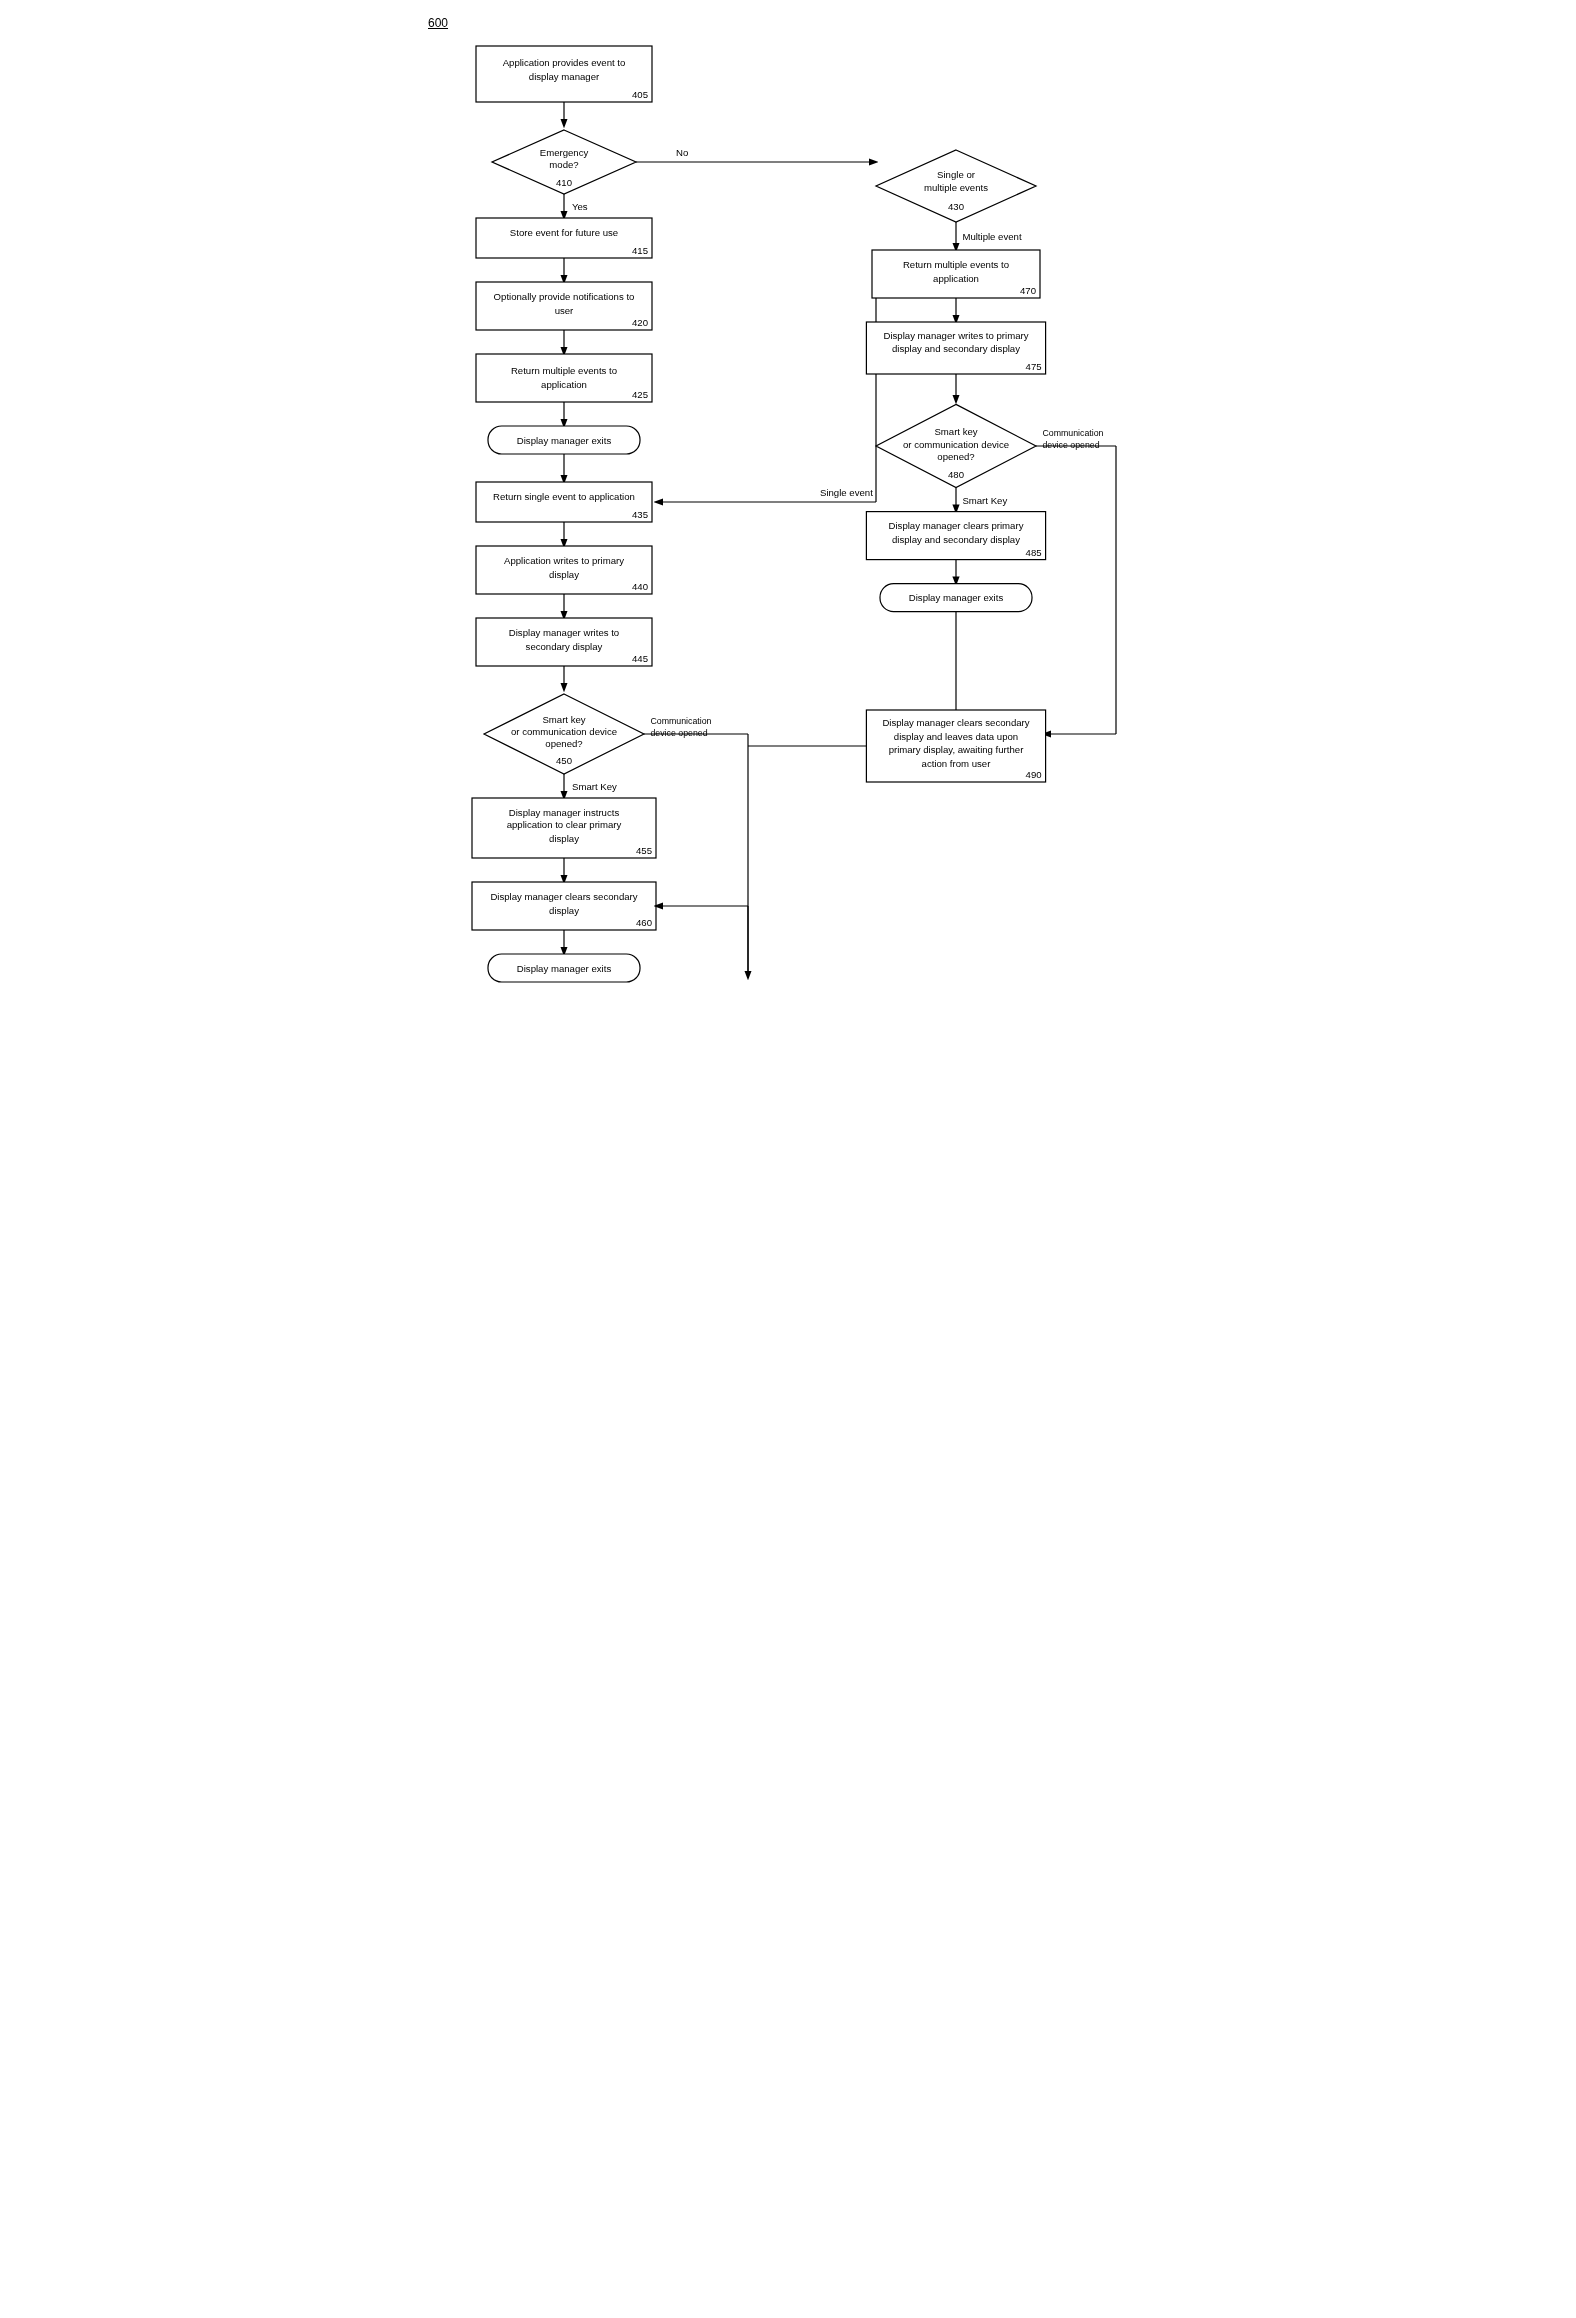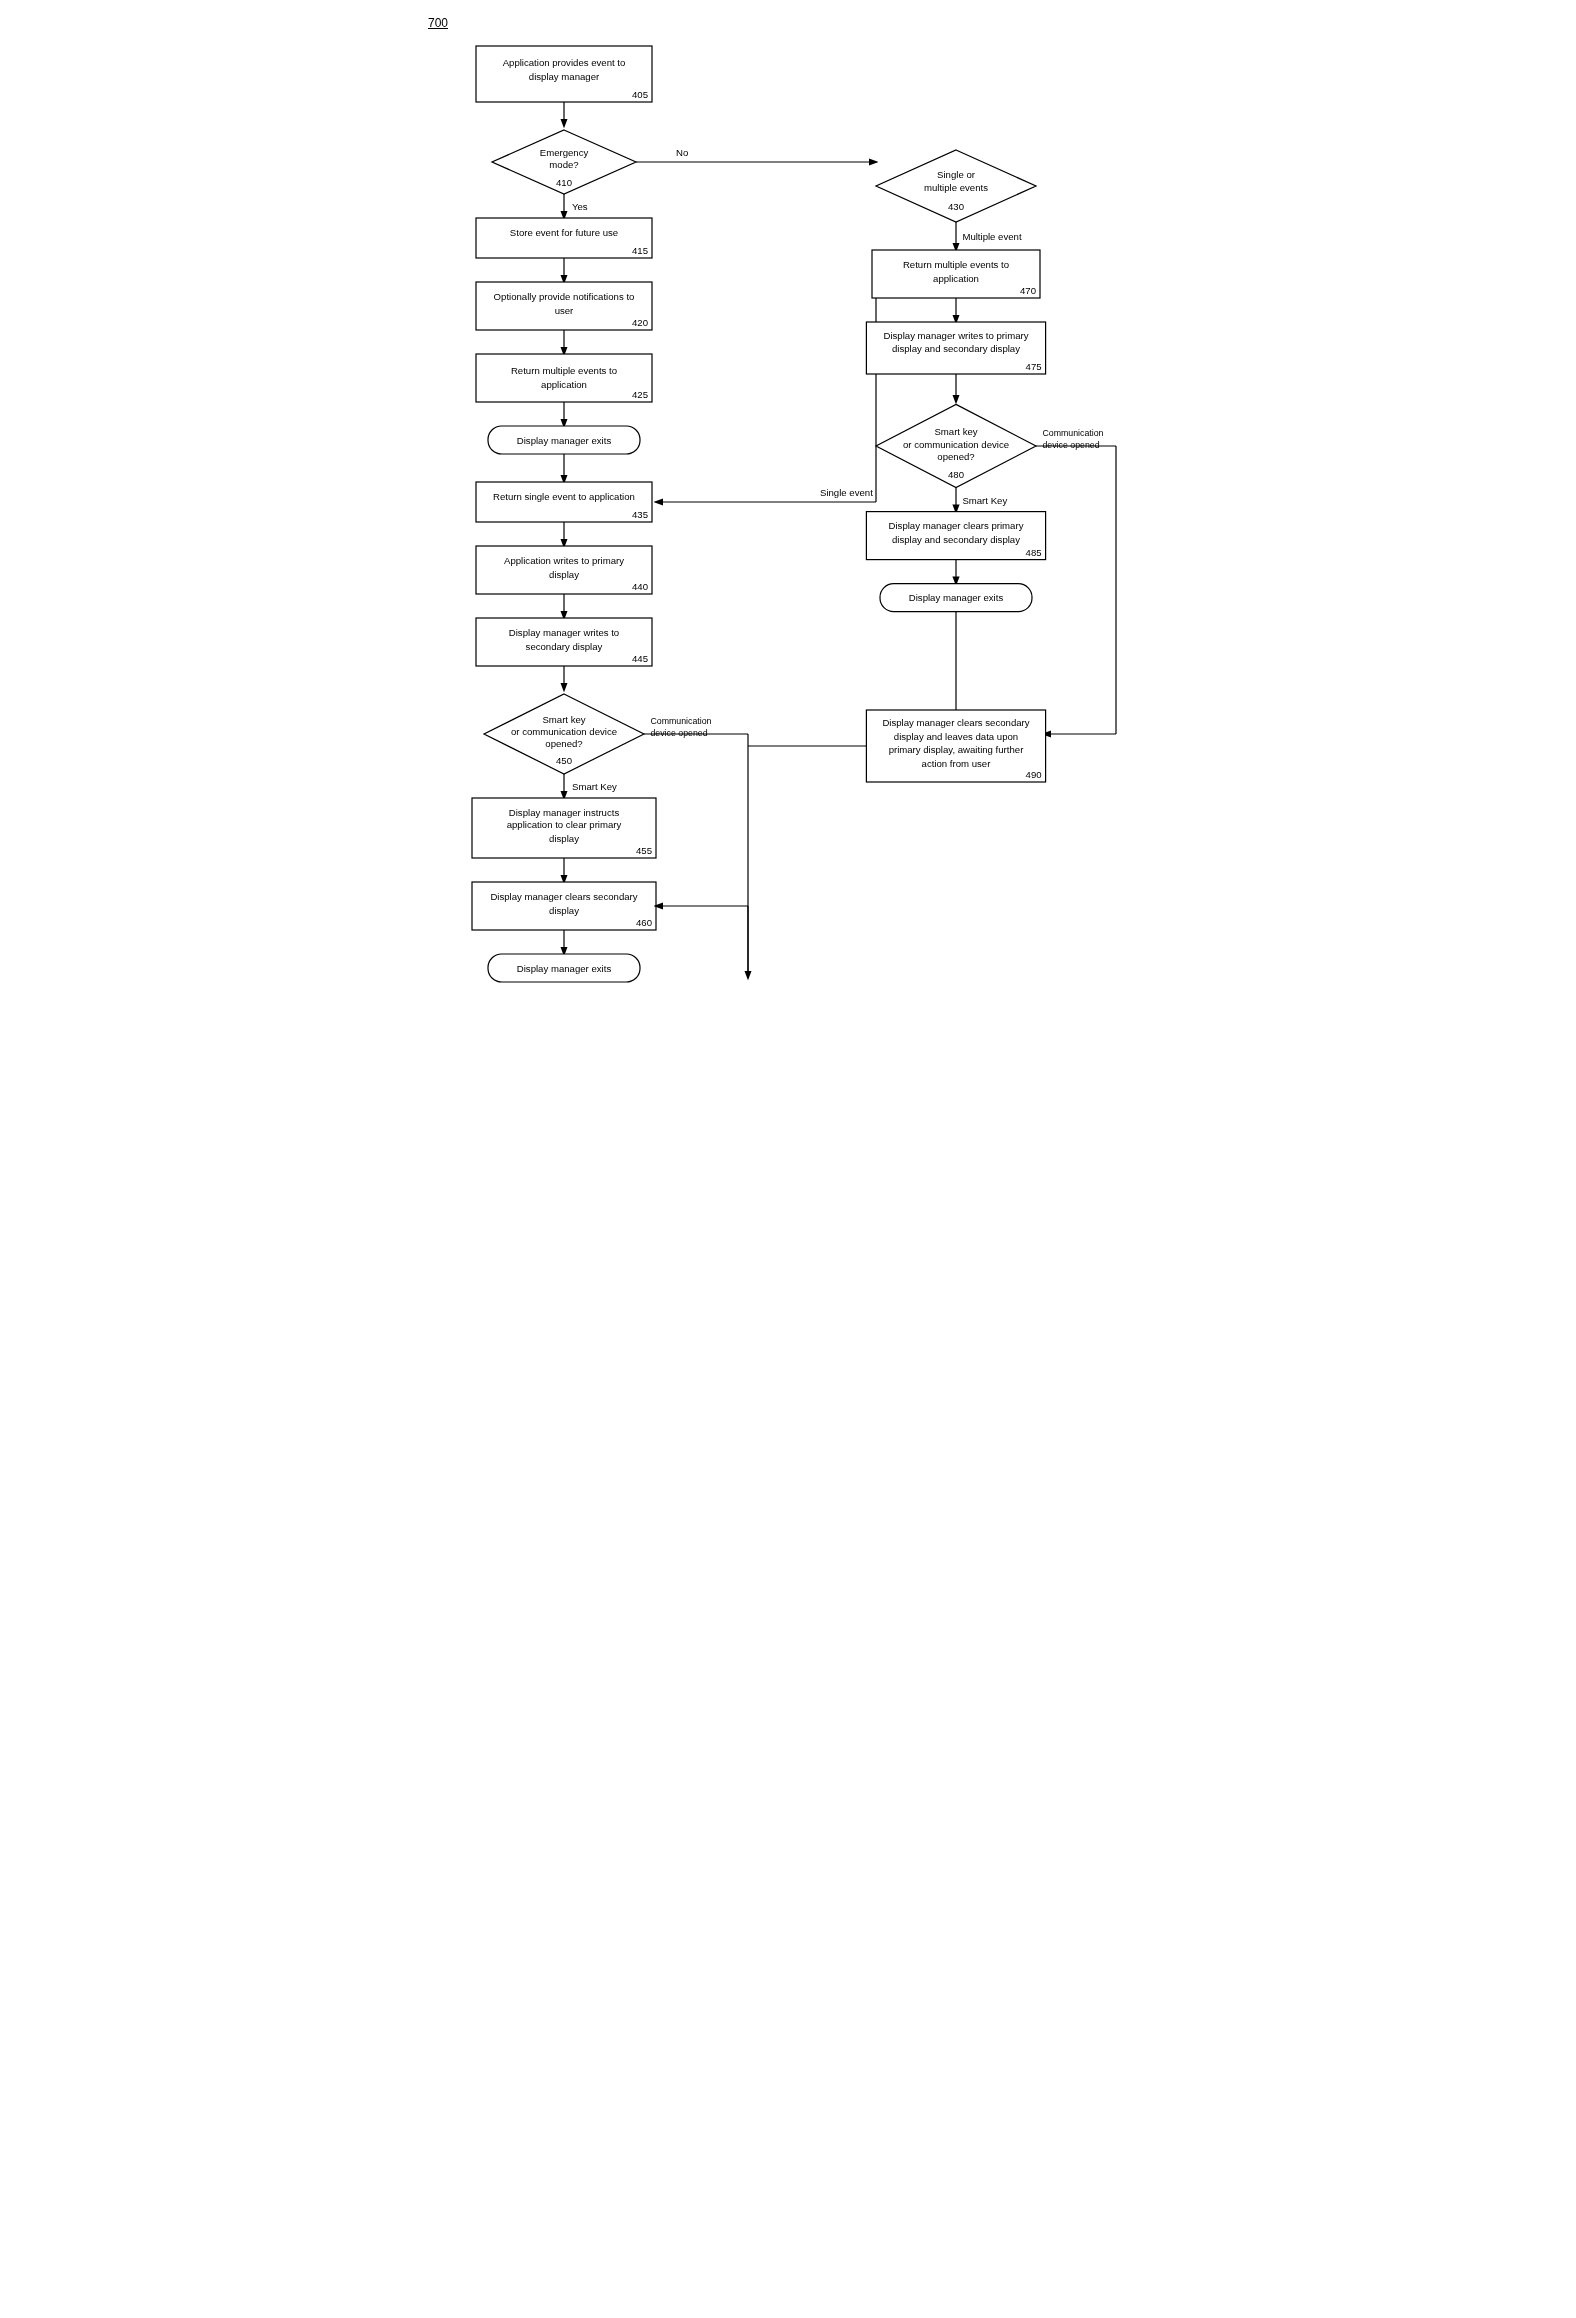--- a/index.html
+++ b/index.html
@@ -25,21 +25,21 @@
       display: block;
       width: 720px;
       height: 1120px;
     }
     
   </style>
 </head>
 <body>
 
 <div class="diagram-container">
-  <div class="diagram-title">700</div>
+  <div class="diagram-title">600</div>
   <svg viewBox="0 0 900 1400" xmlns="http://www.w3.org/2000/svg" style="font-size:13px">
     <defs>
       <marker id="arrow" markerWidth="8" markerHeight="8" refX="6" refY="3" orient="auto">
         <path d="M0,0 L0,6 L8,3 z" fill="#000"></path>
       </marker>
     </defs>
 
     <rect x="60" y="10" width="220" height="70" fill="white" stroke="black" stroke-width="1.5"></rect>
     <text x="170" y="35" text-anchor="middle" font-size="12">Application provides event to</text>
     <text x="170" y="52" text-anchor="middle" font-size="12">display manager</text>

